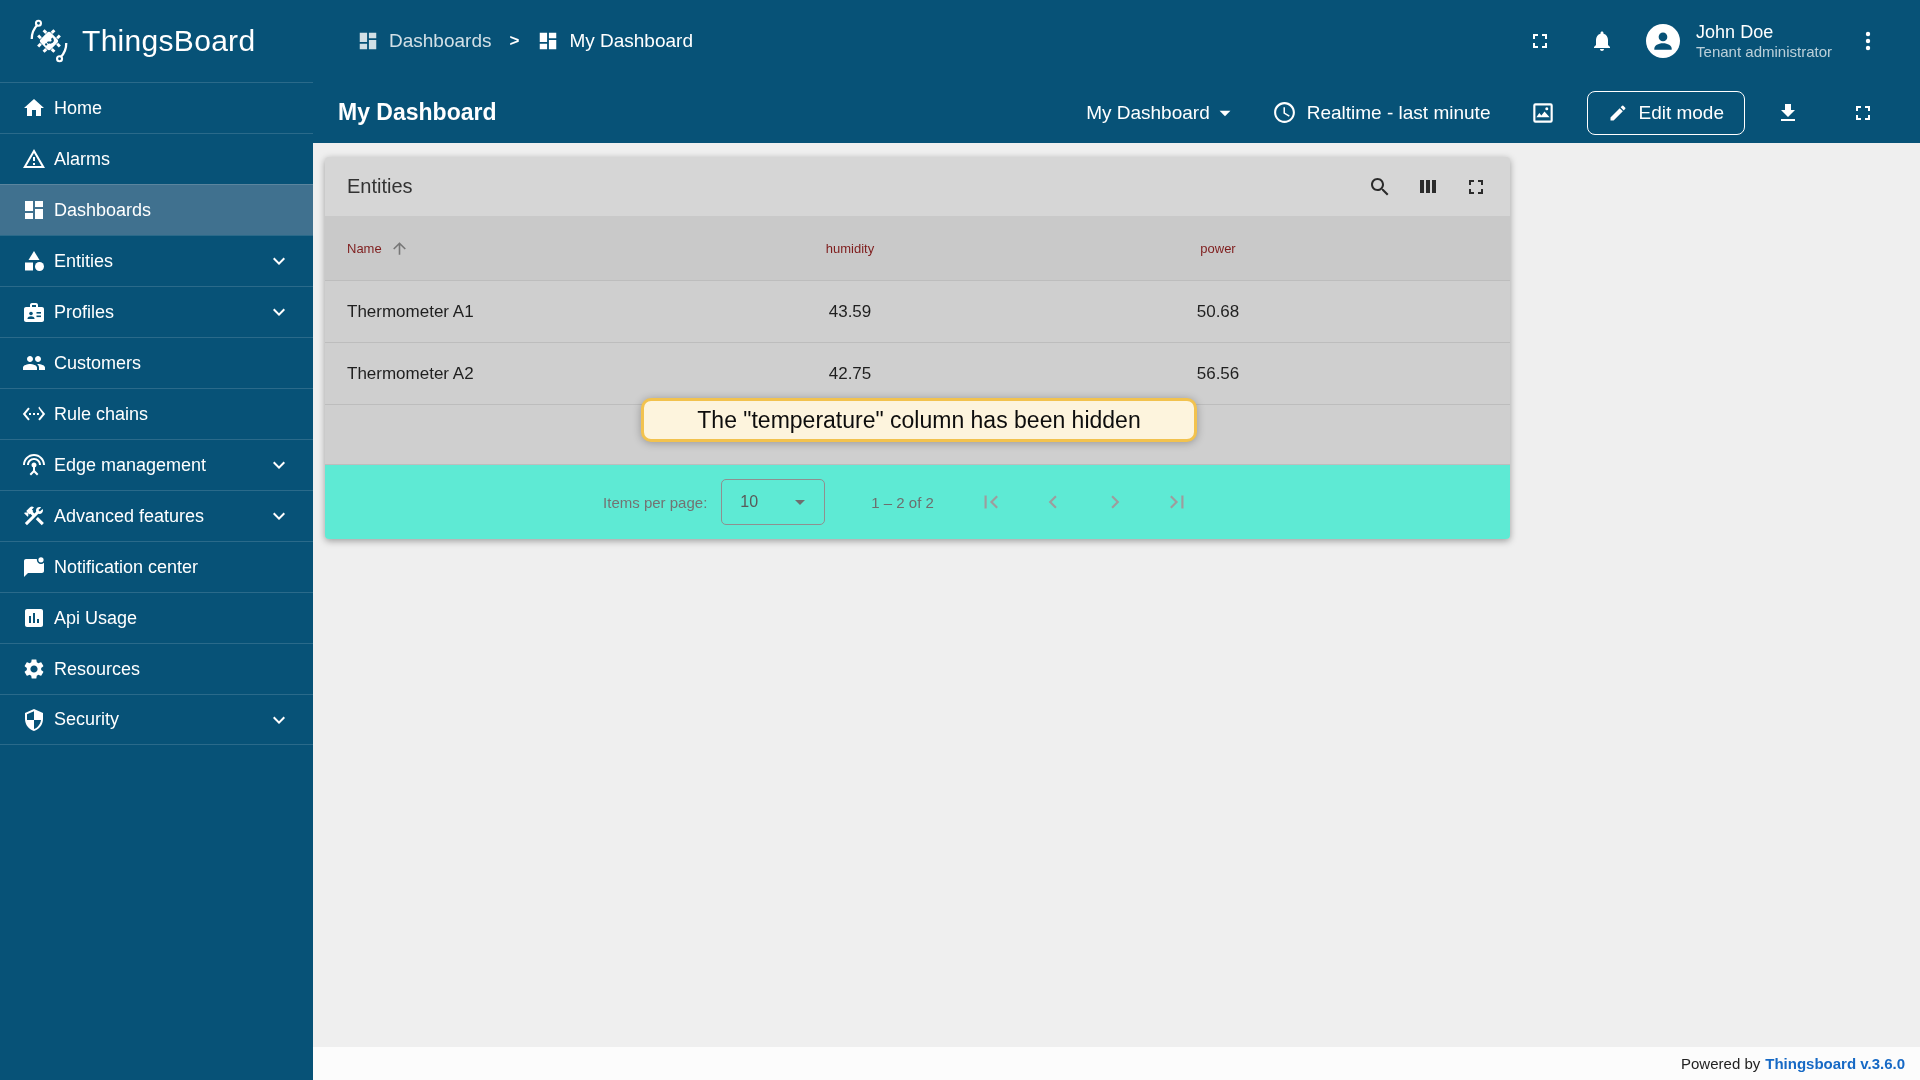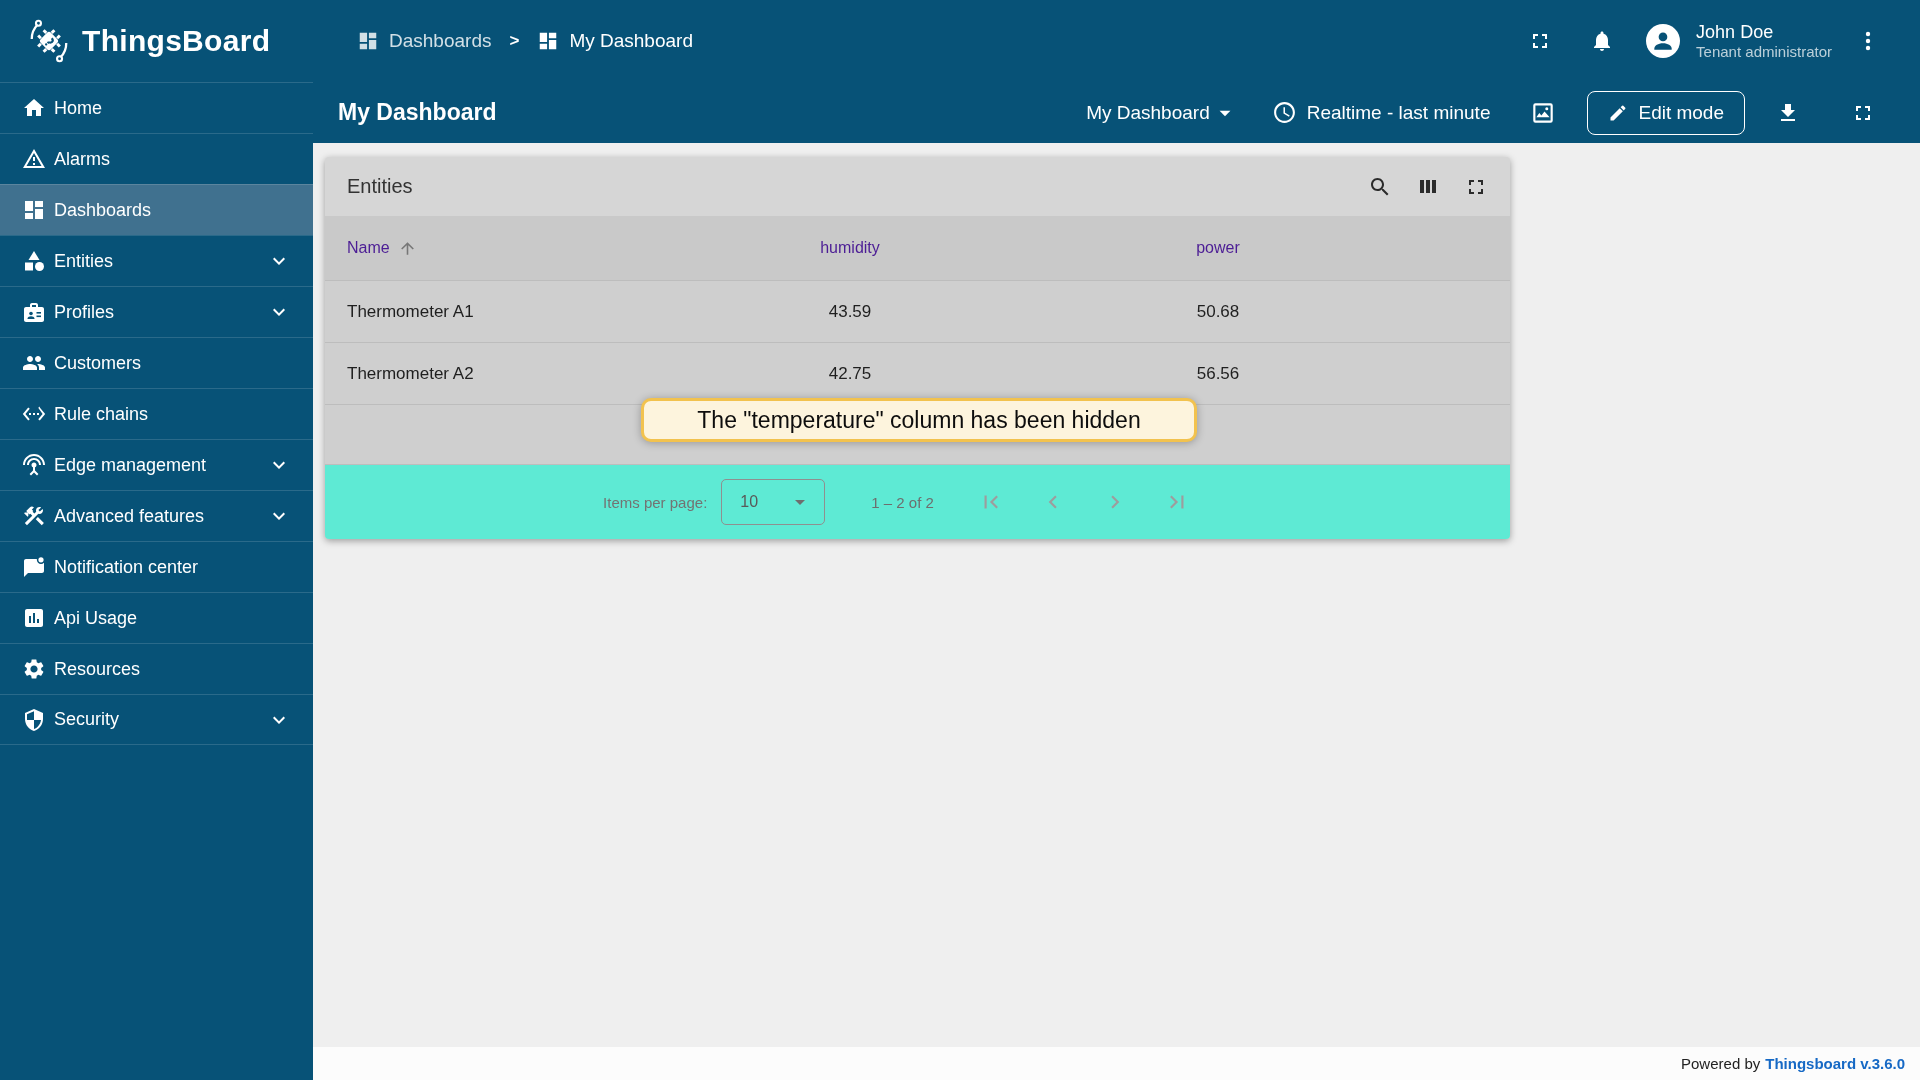--- a/index.html
+++ b/index.html
@@ -7,21 +7,21 @@
   body {
     width:1920px; height:1080px; overflow:hidden;
     font-family:"Liberation Sans", sans-serif;
     background:#efefef;
   }
   .app { display:flex; width:1920px; height:1080px; }
 
   
   .sidebar { width:313px; flex:0 0 313px; background:#075277; color:#fff; display:flex; flex-direction:column; }
   .logo-row { height:82px; display:flex; align-items:center; padding-left:26px; gap:10px; cursor:pointer; }
-  .logo-text { font-size:30px; font-weight:700; letter-spacing:.3px; }
+  .logo-text { font-size:30px; font-weight:400; letter-spacing:.3px; }
   .nav { display:flex; flex-direction:column; }
   .nav-item { height:51px; display:flex; align-items:center; padding:0 22px; gap:8px;
               border-top:1px solid rgba(255,255,255,.14); font-size:18px; font-weight:500; cursor:pointer; }
   .nav-item:last-child { border-bottom:1px solid rgba(255,255,255,.14); }
   .nav-item.selected { background:#40718f; }
   .nav-item .icn { width:24px; height:24px; flex:0 0 24px; display:flex; }
   .nav-item .chev { margin-left:auto; width:24px; height:24px; display:flex; }
   svg { display:block; }
 
   
@@ -57,21 +57,21 @@
   
   .content { position:relative; flex:1; background:#efefef; }
   .widget-card { position:absolute; left:12px; top:14px; width:1185px; height:382px; background:#d6d6d6;
                  border-radius:4px; box-shadow:0 2px 7px rgba(0,0,0,.35); }
   .widget-header { height:59px; display:flex; align-items:center; padding:0 22px; }
   .widget-title { font-size:20px; color:#333; }
   .widget-actions { margin-left:auto; display:flex; gap:24px; color:#2b2b2b; }
   .w-icon { width:24px; height:24px; cursor:pointer; }
 
   .thead { height:64px; background:#c9c9c9; display:flex; align-items:center; padding-left:22px;
-           color:#4c1d95; font-size:16px; font-weight:500; }
+           color:#7f1d1d; font-size:13px; font-weight:500; }
   .cell-name { flex:0 0 320px; display:flex; align-items:center; gap:8px; }
   .cell-humidity { flex:0 0 366px; text-align:center; }
   .cell-power { flex:0 0 370px; text-align:center; }
   .sort-arrow { width:19px; height:19px; color:#777; }
   .trow { height:62px; background:#cfcfcf; display:flex; align-items:center; padding-left:22px;
           font-size:17px; color:#1f1f1f; border-top:1px solid #bdbdbd; cursor:pointer; }
   .empty-strip { height:61px; background:#cfcfcf; border-top:1px solid #bdbdbd; border-bottom:1px solid #bdbdbd; }
 
   .paginator { height:74px; display:flex; align-items:center; justify-content:center; padding-right:42px;
                color:#737373; font-size:15px; background:#5eead4; border-radius:0 0 4px 4px; }

